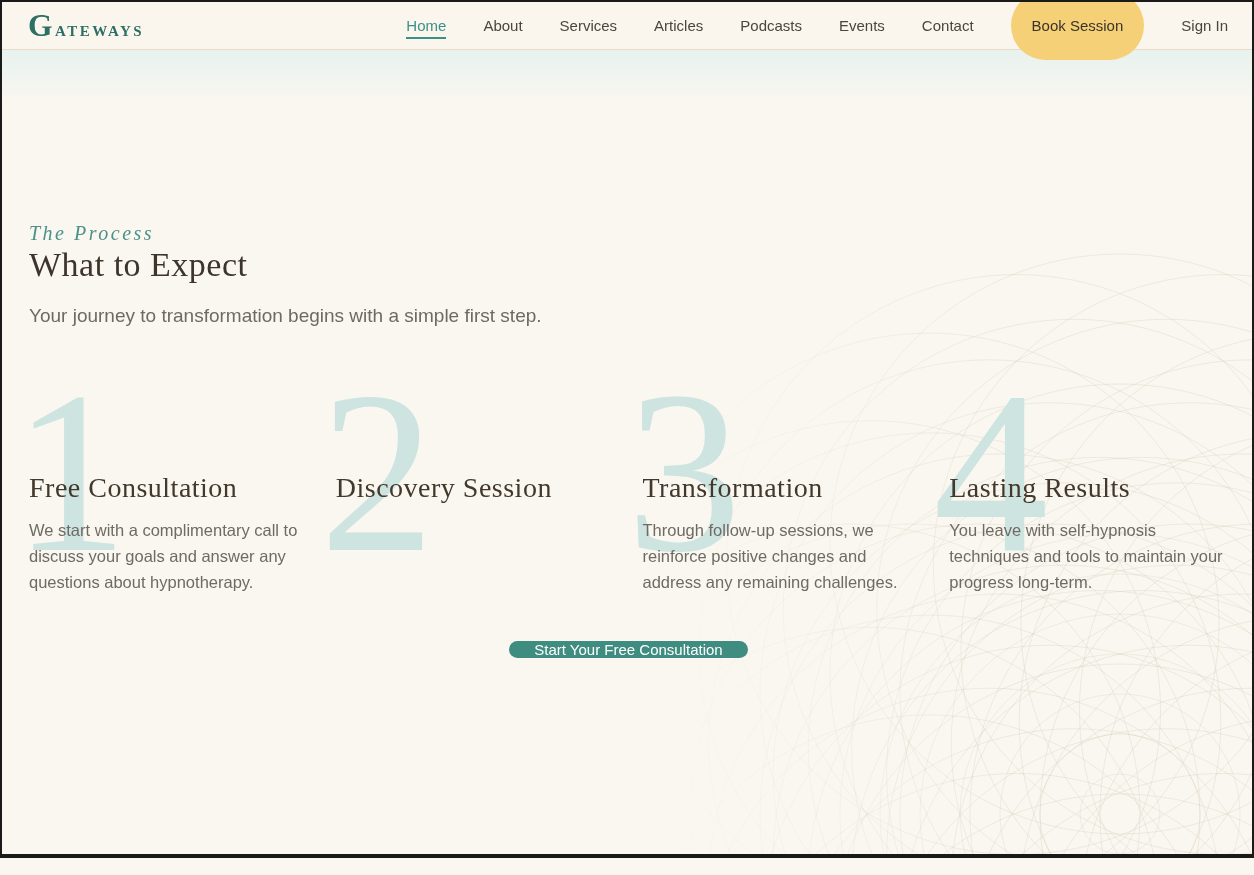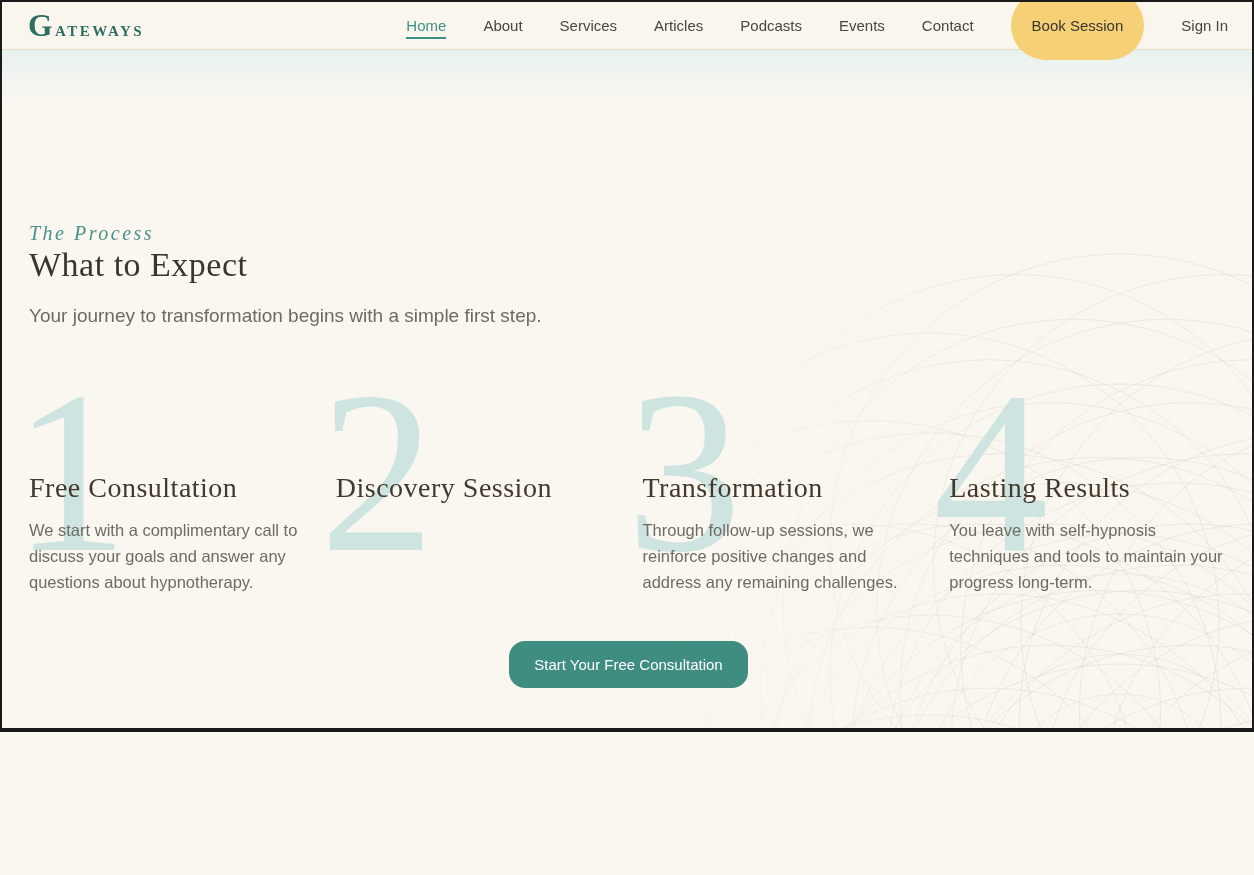--- a/index.html
+++ b/index.html
@@ -3,21 +3,21 @@
 <meta charset="utf-8">
 <style>
   * { box-sizing: border-box; margin: 0; padding: 0; }
   html, body { width: 1254px; height: 875px; }
   body {
     font-family: "Liberation Sans", sans-serif;
     background: #faf7f0;
   }
   .frame {
     position: relative;
-    width: 1254px; height: 732px;
+    width: 1254px; height: 858px;
     border: 2px solid #1a1a1a;
     border-bottom-width: 4px;
     background: #faf7f0;
     overflow: hidden;
   }
 
   
   .bg-pattern {
     position: absolute; inset: 0; z-index: 0; pointer-events: none;
     -webkit-mask-image: linear-gradient(to right, transparent 52%, #000 80%);
@@ -143,21 +143,21 @@
   }
 
   .cta-row { margin-top: 46px; text-align: center; }
   .cta-btn {
     background: #3f8c80;
     color: #ffffff;
     border: none;
     font-family: "Liberation Sans", sans-serif;
     font-size: 15px;
     font-weight: 500;
-    padding: 16px 25px;
+    padding: 1px 25px;
     border-radius: 16px;
     cursor: pointer;
     line-height: 1;
   }
 </style>
 </head>
 <body>
 
 <div class="frame">
 

